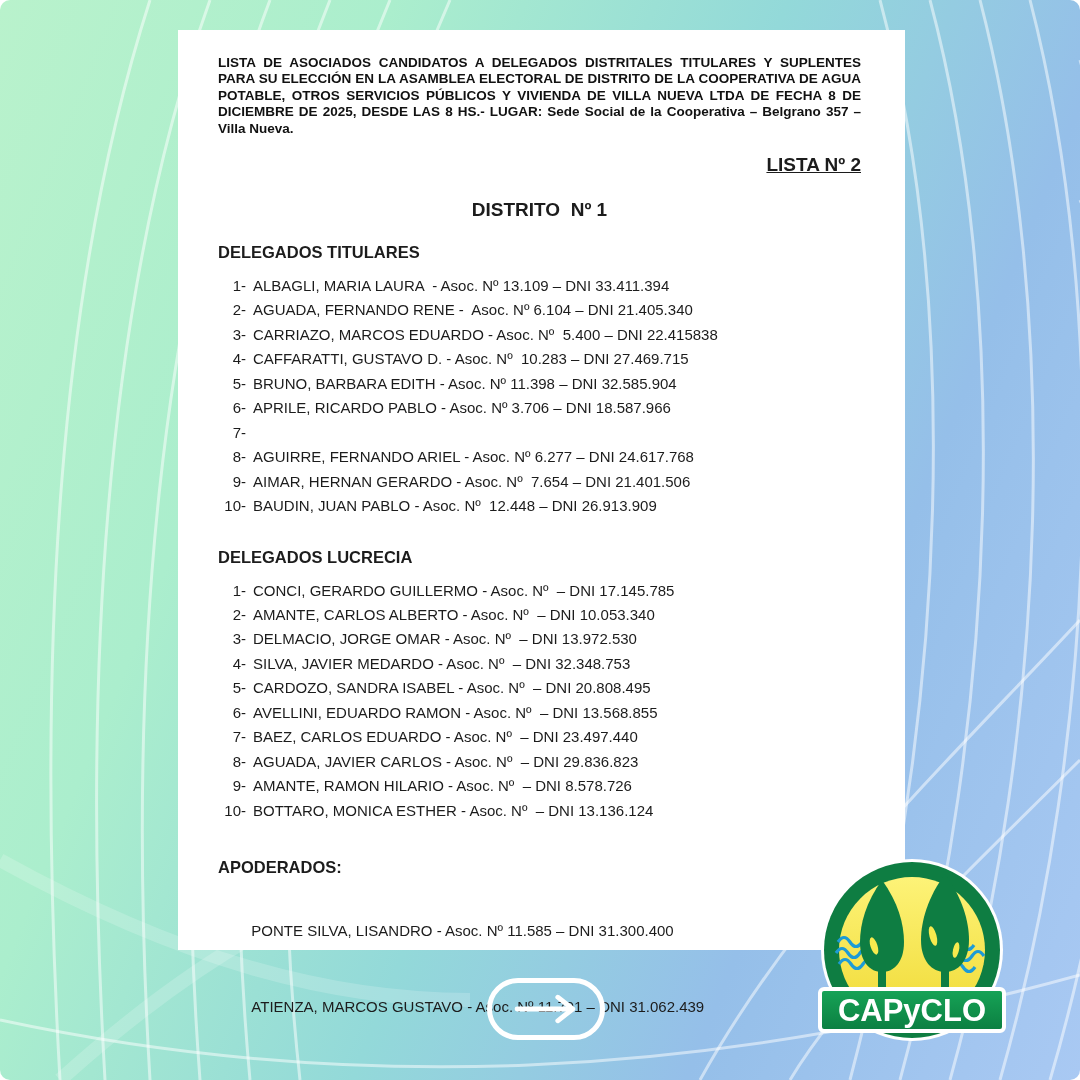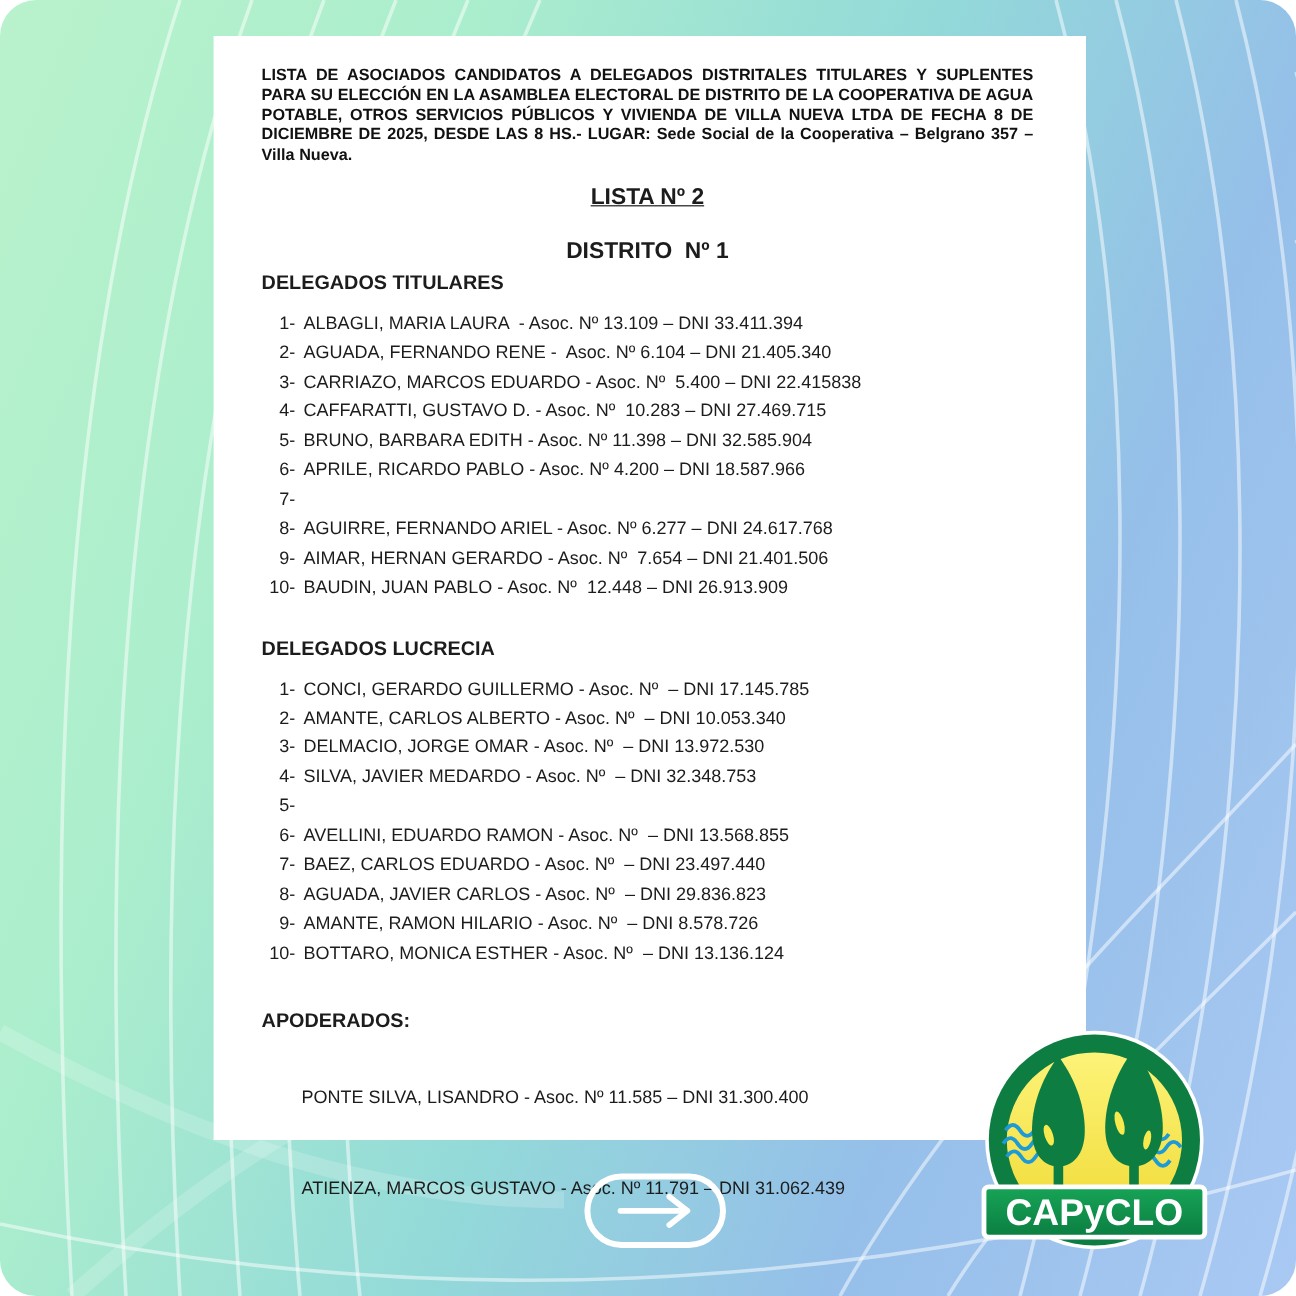--- a/index.html
+++ b/index.html
@@ -1,25 +1,25 @@
 <!DOCTYPE html>
 <html><head>
 <meta charset="utf-8">
 <style>
   html,body{margin:0;padding:0;background:#ffffff;}
   body{width:1080px;height:1080px;overflow:hidden;font-family:"Liberation Sans",sans-serif;}
-  .stage{position:relative;width:1080px;height:1080px;border-radius:30px;overflow:hidden;
+  .stage{position:relative;width:1080px;height:1080px;border-radius:10px;overflow:hidden;
          background:linear-gradient(112deg,#b9f2cc 0%,#abeecd 26%,#93d9d9 52%,#95bfe9 74%,#a9c9f3 100%);}
   .contours{position:absolute;left:0;top:0;width:1080px;height:1080px;pointer-events:none;}
   .sheet{position:absolute;left:178px;top:30px;width:727px;height:920px;background:#ffffff;
          box-sizing:border-box;padding:25px 44px 0 40px;color:#1c1c1c;}
   .hdr{margin:0;font-weight:700;font-size:13.5px;line-height:16.4px;text-align:justify;color:#111;}
-  .lista{margin-top:17px;text-align:center;font-size:19px;font-weight:700;text-decoration:underline;white-space:pre-wrap;}
+  .lista{margin-top:17px;text-align:right;font-size:19px;font-weight:700;text-decoration:underline;white-space:pre-wrap;}
   .distrito{margin-top:23px;text-align:center;font-size:19px;font-weight:700;white-space:pre-wrap;}
-  .sec{margin-top:6px;font-size:16.5px;font-weight:700;}
+  .sec{margin-top:22px;font-size:16.5px;font-weight:700;}
   .sec.sup{margin-top:29px;}
   .sec.apo{margin-top:35px;}
   .items{margin-top:12px;}
   .row{display:flex;line-height:24.45px;font-size:15px;}
   .num{width:28px;text-align:right;white-space:pre;flex:0 0 28px;}
   .txt{margin-left:7px;white-space:pre-wrap;}
   .apolist{margin-top:15px;}
   .apo-line{line-height:25.5px;font-size:15px;white-space:pre-wrap;}
   .arrow-pill{position:absolute;left:487px;top:978px;width:118px;height:62px;border:5px solid #ffffff;
               border-radius:36px;box-sizing:border-box;display:flex;align-items:center;justify-content:center;
@@ -80,21 +80,21 @@
         <div class="row">
         <span class="num">4-</span>
         <span class="txt">CAFFARATTI, GUSTAVO D. - Asoc. Nº  10.283 – DNI 27.469.715</span>
       </div>
         <div class="row">
         <span class="num">5-</span>
         <span class="txt">BRUNO, BARBARA EDITH - Asoc. Nº 11.398 – DNI 32.585.904</span>
       </div>
         <div class="row">
         <span class="num">6-</span>
-        <span class="txt">APRILE, RICARDO PABLO - Asoc. Nº 4.200 – DNI 18.587.966</span>
+        <span class="txt">APRILE, RICARDO PABLO - Asoc. Nº 3.706 – DNI 18.587.966</span>
       </div>
         <div class="row">
         <span class="num">7-</span>
       </div>
         <div class="row">
         <span class="num">8-</span>
         <span class="txt">AGUIRRE, FERNANDO ARIEL - Asoc. Nº 6.277 – DNI 24.617.768</span>
       </div>
         <div class="row">
         <span class="num">9-</span>
@@ -119,20 +119,21 @@
         <div class="row">
         <span class="num">3-</span>
         <span class="txt">DELMACIO, JORGE OMAR - Asoc. Nº  – DNI 13.972.530</span>
       </div>
         <div class="row">
         <span class="num">4-</span>
         <span class="txt">SILVA, JAVIER MEDARDO - Asoc. Nº  – DNI 32.348.753</span>
       </div>
         <div class="row">
         <span class="num">5-</span>
+        <span class="txt">CARDOZO, SANDRA ISABEL - Asoc. Nº  – DNI 20.808.495</span>
       </div>
         <div class="row">
         <span class="num">6-</span>
         <span class="txt">AVELLINI, EDUARDO RAMON - Asoc. Nº  – DNI 13.568.855</span>
       </div>
         <div class="row">
         <span class="num">7-</span>
         <span class="txt">BAEZ, CARLOS EDUARDO - Asoc. Nº  – DNI 23.497.440</span>
       </div>
         <div class="row">

